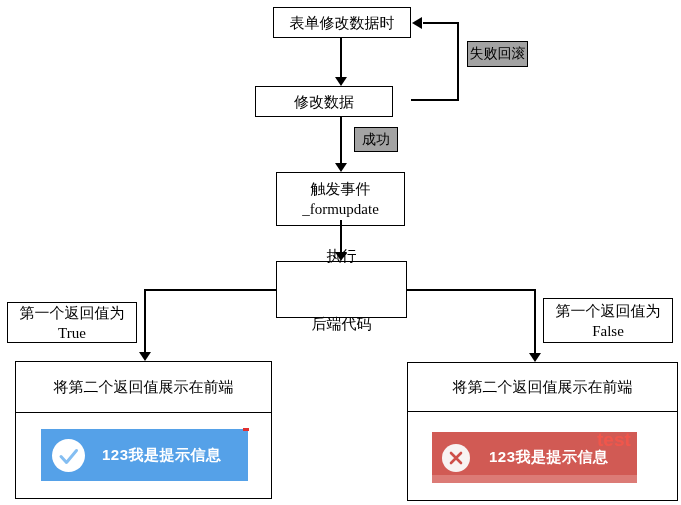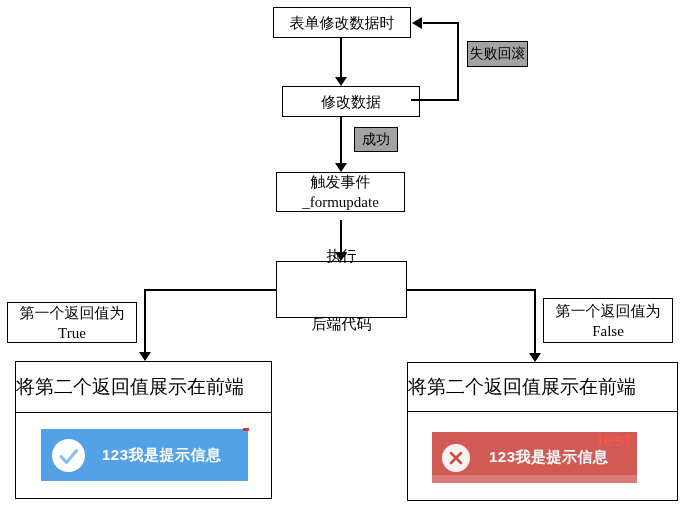--- a/index.html
+++ b/index.html
@@ -10,21 +10,21 @@
   .box{
     position:absolute;border:1.5px solid #000;background:#fff;
     display:flex;flex-direction:column;align-items:center;justify-content:center;
     text-align:left;font-size:15px;line-height:20px;box-sizing:border-box;
   }
   .lbl{position:absolute;border:1.5px solid #000;background:#a3a3a3;display:flex;align-items:center;justify-content:center;font-size:14px;box-sizing:border-box;}
   .line{position:absolute;background:#000;}
   .ah-down{position:absolute;width:0;height:0;border-left:6px solid transparent;border-right:6px solid transparent;border-top:9px solid #000;}
   .ah-left{position:absolute;width:0;height:0;border-top:6px solid transparent;border-bottom:6px solid transparent;border-right:10px solid #000;}
   .panel{position:absolute;border:1.5px solid #000;background:#fff;box-sizing:border-box;}
-  .panel-title{height:50px;border-bottom:1.5px solid #000;display:flex;align-items:center;justify-content:flex-start;font-size:19px;}
+  .panel-title{height:50px;border-bottom:1.5px solid #000;display:flex;align-items:center;justify-content:center;font-size:15px;}
   .toast{
     position:absolute;display:flex;align-items:center;box-sizing:border-box;
     color:#fff;font-size:15px;font-weight:bold;
     font-family:"Liberation Sans","DejaVu Sans",sans-serif;
   }
   .toast .icon{flex:0 0 auto;display:block;}
   .toast .msg{margin-left:17px;letter-spacing:.5px;}
   #toast-ok{left:41px;top:429px;width:207px;height:52px;background:#55a1e8;padding-left:11px;}
   #toast-err{left:432px;top:432px;width:205px;height:51px;background:linear-gradient(to bottom,#d15a54 0 43px,#dc7b76 43px 100%);padding-left:10px;}
   .watermark{
@@ -39,39 +39,39 @@
 
 <div id="canvas">
 
   <div class="box" style="left:273px;top:7px;width:138px;height:31px;">
     <span>表单修改数据时</span>
   </div>
 
   <div class="line" style="left:340px;top:38px;width:2px;height:40px;"></div>
   <div class="ah-down" style="left:335px;top:77px;"></div>
 
-  <div class="box" style="left:282px;top:86px;width:138px;height:31px;">
+  <div class="box" style="left:255px;top:86px;width:138px;height:31px;">
     <span>修改数据</span>
   </div>
 
   <div class="line" style="left:411px;top:99px;width:47px;height:2px;"></div>
   <div class="line" style="left:457px;top:22px;width:2px;height:79px;"></div>
   <div class="line" style="left:423px;top:22px;width:35px;height:2px;"></div>
   <div class="ah-left" style="left:412px;top:17px;"></div>
   <div class="lbl" style="left:467px;top:41px;width:61px;height:26px;">
     <span>失败回滚</span>
   </div>
 
   <div class="line" style="left:340px;top:117px;width:2px;height:46px;"></div>
   <div class="ah-down" style="left:335px;top:163px;"></div>
   <div class="lbl" style="left:354px;top:127px;width:44px;height:25px;">
     <span>成功</span>
   </div>
 
-  <div class="box" style="left:276px;top:172px;width:129px;height:40px;">
+  <div class="box" style="left:276px;top:172px;width:129px;height:54px;">
     <span>触发事件</span>
     <span class="serif-word">_formupdate</span>
   </div>
 
   <div class="line" style="left:340px;top:220px;width:2px;height:33px;"></div>
   <div class="ah-down" style="left:335px;top:252px;"></div>
 
   <div class="box" style="left:276px;top:261px;width:131px;height:57px;gap:48px;">
     <span>执行</span>
     <span>后端代码</span>

